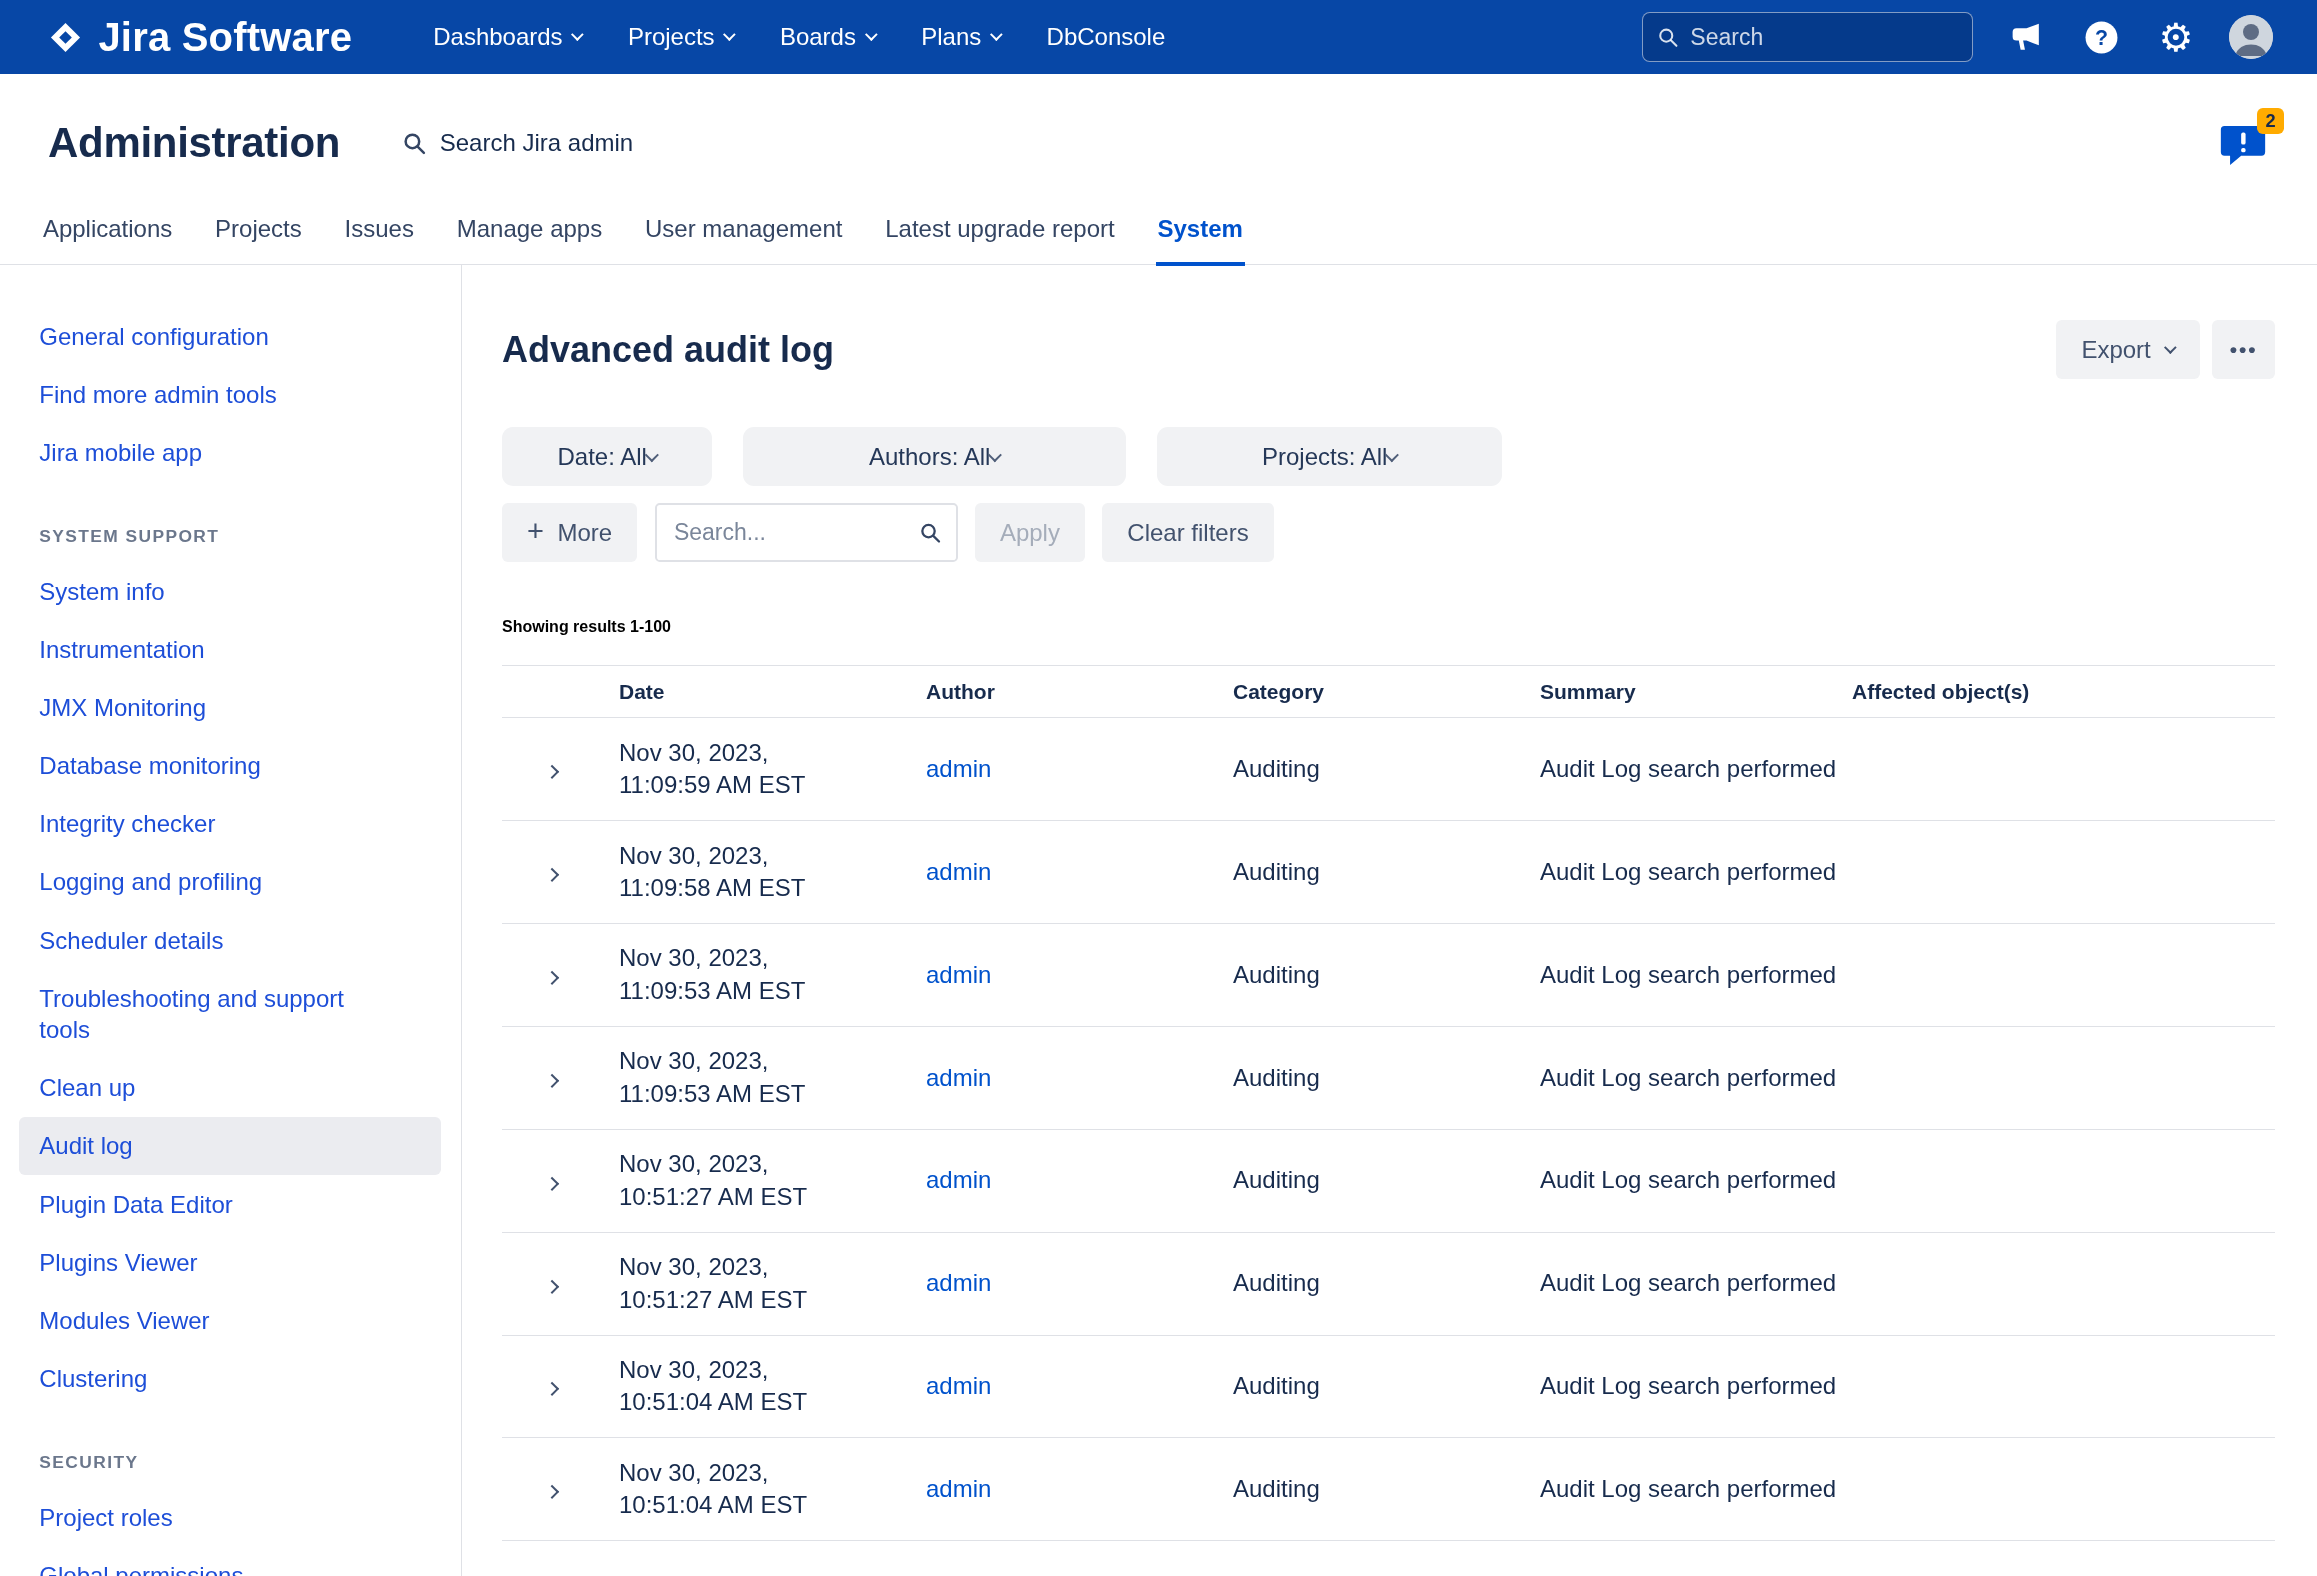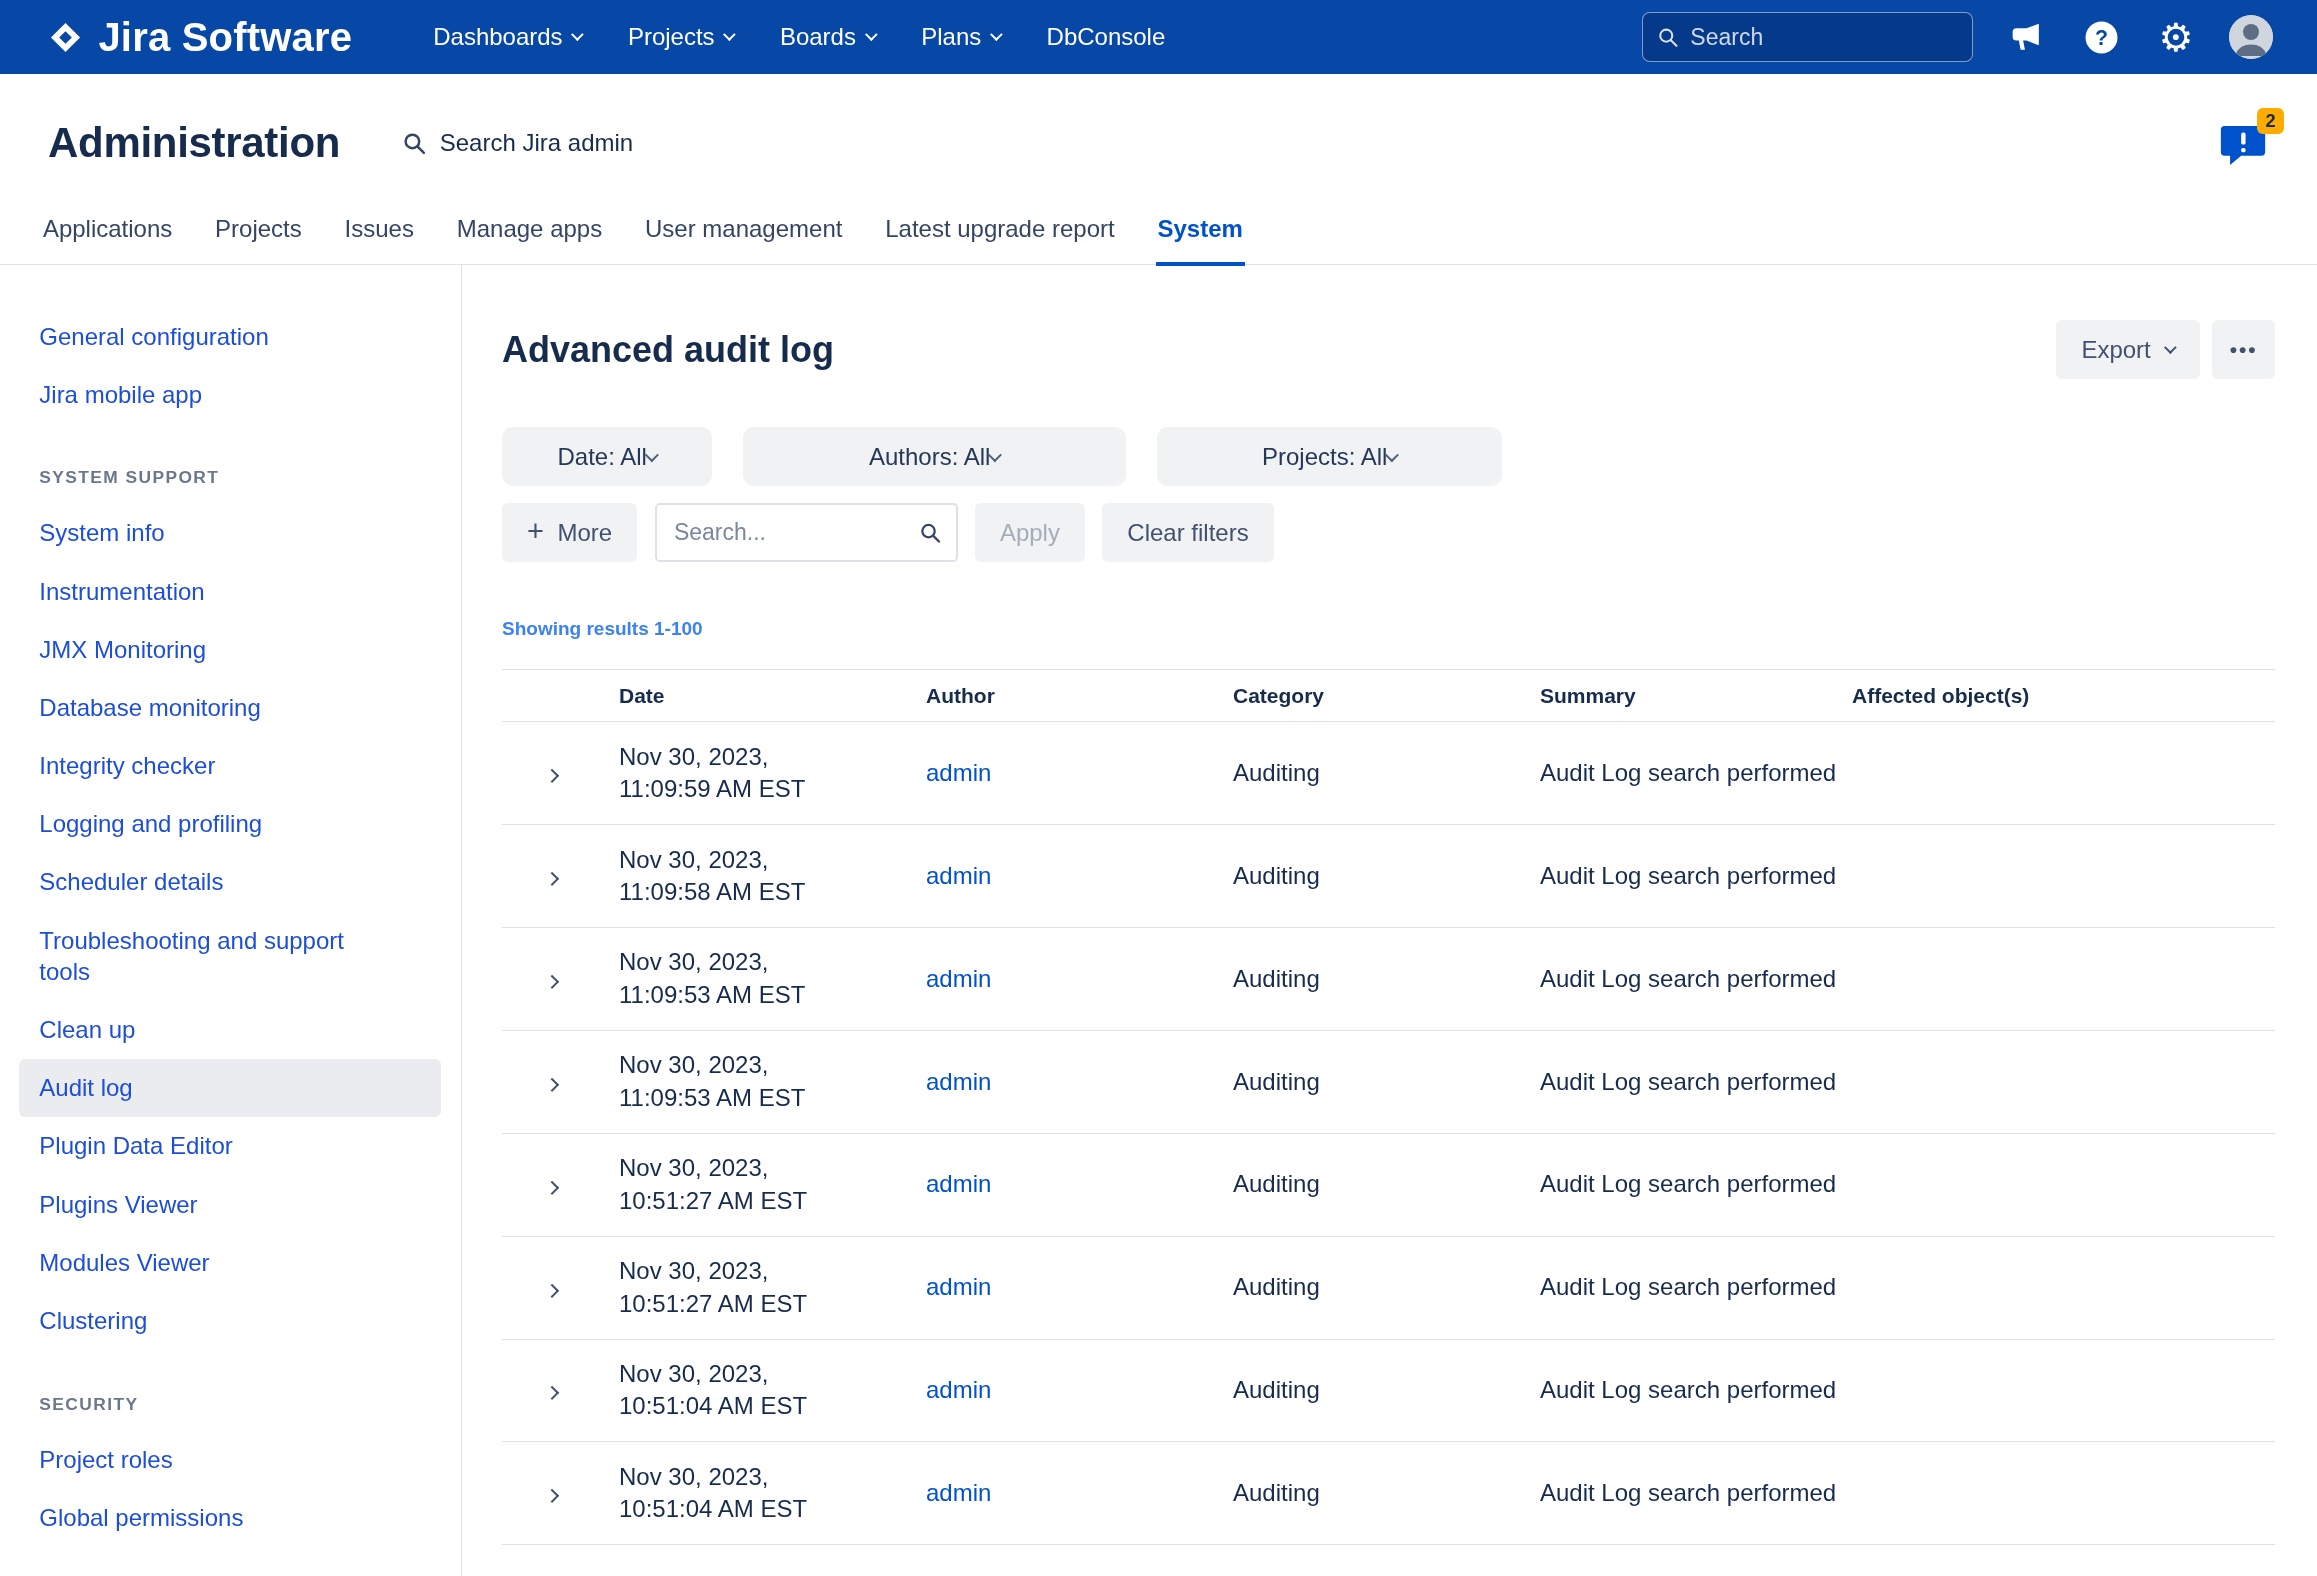--- a/index.html
+++ b/index.html
@@ -73,21 +73,21 @@
 
   .filters2 { display: flex; gap: 17.4px; margin-top: 17.4px; align-items: center; }
   .btn-more { gap: 13.5px; }
   .plus-glyph { font-size: 29px; line-height: 1; margin-top: -2.9px; }
   .search-box { width: 303px; height: 59px; border: 2.9px solid #DFE1E6; border-radius: 4.8px;
                 display: flex; align-items: center; padding: 0 13.5px 0 17.4px; gap: 9.7px; background: #fff; }
   .search-box input { border: none; outline: none; font-size: 23px; color: #172B4D; width: 100%; font-family: inherit; }
   .search-box input::placeholder { color: #7A869A; }
   .btn-apply { color: #A5ADBA; cursor: default; }
 
-  .results { margin-top: 56px; font-size: 19px; font-weight: 700; color: #3b82f6; }
+  .results { margin-top: 56px; font-size: 16px; font-weight: 700; color: #000000; }
 
   .audit-table { width: 100%; border-collapse: collapse; margin-top: 29px; }
   .audit-table th { text-align: left; font-size: 21px; font-weight: 700; color: #172B4D;
                     padding: 13.5px 15.4px 13.5px 0; border-top: 1.9px solid #DFE1E6; border-bottom: 1.9px solid #DFE1E6; }
   .audit-table td { font-size: 24px; color: #172B4D; padding: 18.3px 15.4px 18.3px 0;
                     border-bottom: 1.9px solid #DFE1E6; vertical-align: middle; line-height: 1.36; }
   .td-chev { padding-left: 39px !important; width: 117px; }
   .row-expand { display: inline-flex; padding: 5.8px; cursor: pointer; }
   .chev-right { transform: rotate(-45deg); border-color: #42526E; width: 9.7px; height: 9.7px; border-width: 2.9px; margin-top: 0; }
   .author-link { color: #0052CC; cursor: pointer; }
@@ -182,20 +182,21 @@
     <div class="tab">Manage apps</div>
     <div class="tab">User management</div>
     <div class="tab">Latest upgrade report</div>
     <div class="tab active">System</div>
   </div>
 
 <div class="content">
 
   <aside class="sidebar">
       <div class="side-item">General configuration</div>
+      <div class="side-item">Find more admin tools</div>
       <div class="side-item">Jira mobile app</div>
       <div class="side-header">SYSTEM SUPPORT</div>
       <div class="side-item">System info</div>
       <div class="side-item">Instrumentation</div>
       <div class="side-item">JMX Monitoring</div>
       <div class="side-item">Database monitoring</div>
       <div class="side-item">Integrity checker</div>
       <div class="side-item">Logging and profiling</div>
       <div class="side-item">Scheduler details</div>
       <div class="side-item">Troubleshooting and support tools</div>

